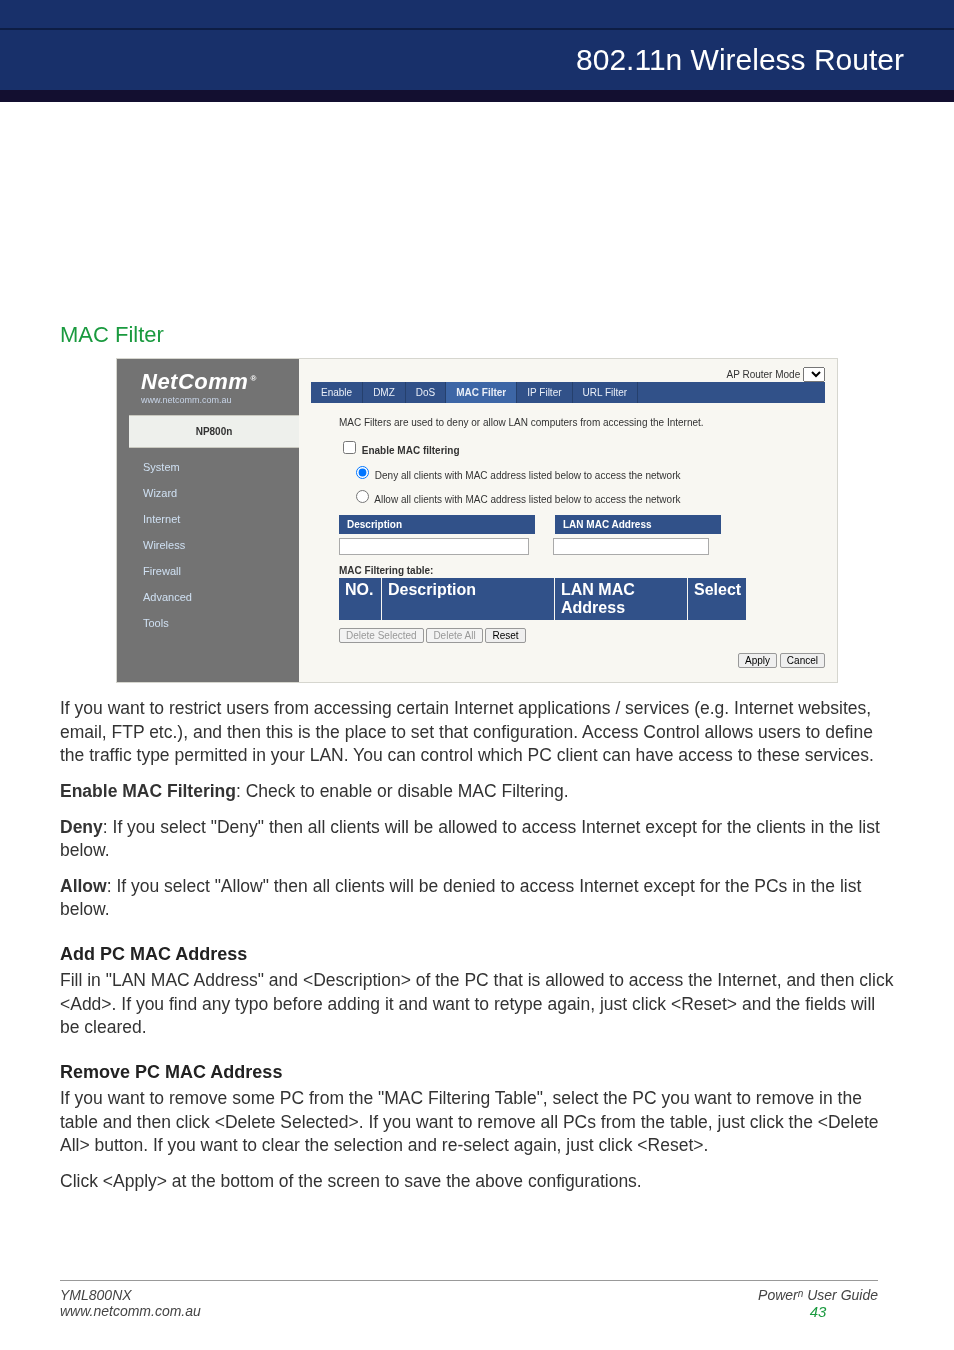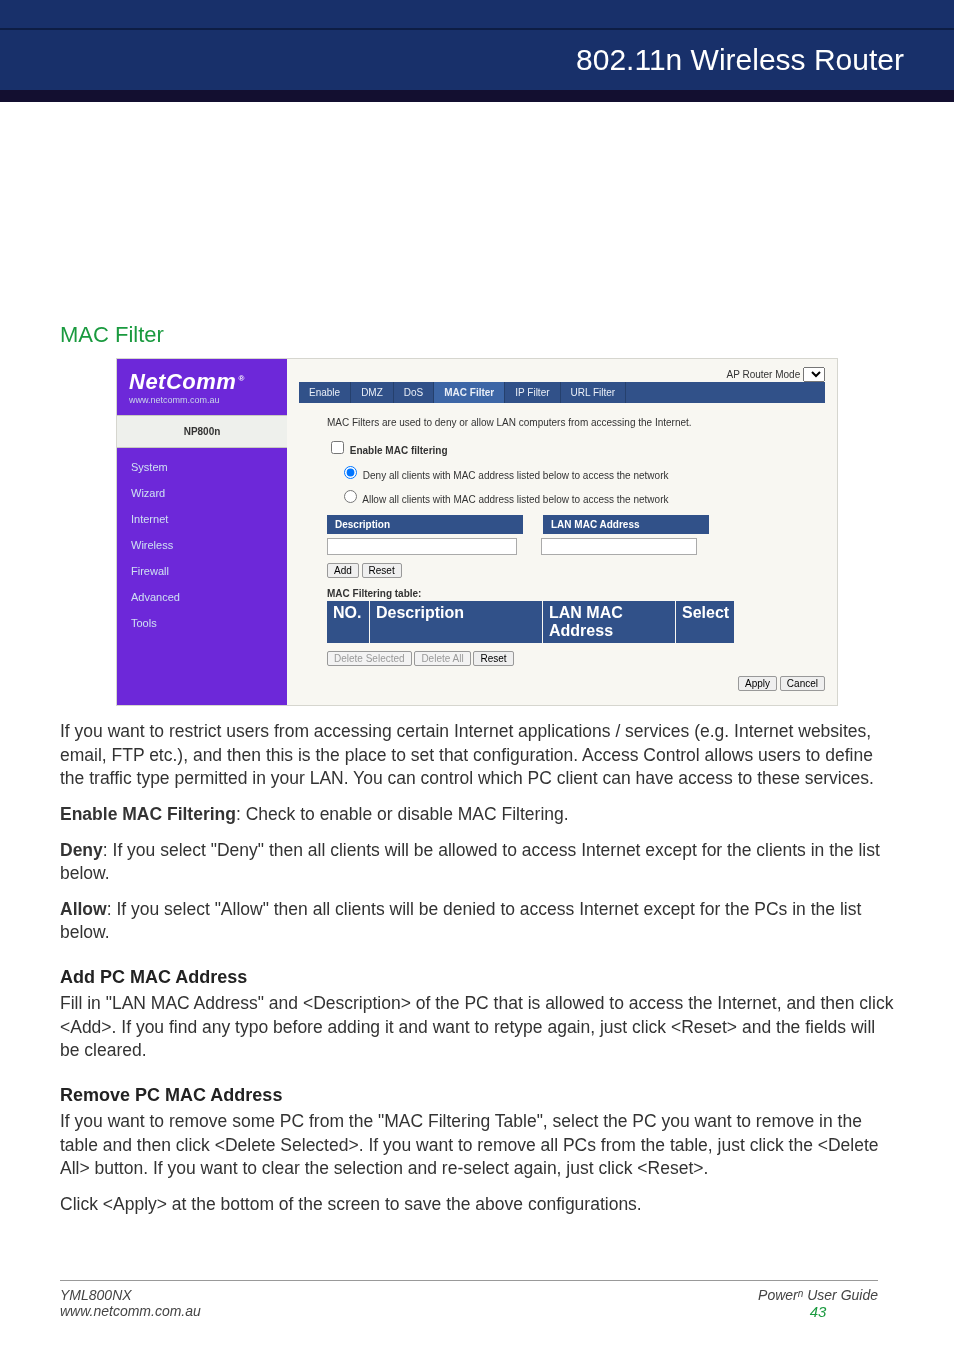--- a/index.html
+++ b/index.html
@@ -4,21 +4,21 @@
 <style>
   html,body{margin:0;padding:0;background:#fff;font-family:Arial,Helvetica,sans-serif;color:#222;}
   .page{width:954px;height:1350px;position:relative;background:#fff;overflow:hidden;}
   .top-band{height:28px;background:#18306a;}
   .title-band{height:60px;background:#18306a;border-top:2px solid #0d1d44;display:flex;align-items:center;justify-content:flex-end;padding-right:50px;}
   .title-band .t{color:#fff;font-size:30px;font-weight:300;}
   .mid-band{height:12px;background:#130f30;}
   .content{padding:40px 60px 0 60px;}
   .sec-title{color:#1a9a3f;font-size:22px;font-weight:400;margin-top:180px;margin-bottom:10px;}
   .shot{width:720px;margin:0 auto 14px auto;border:1px solid #d6d6cf;background:#f8f7f2;display:flex;font-family:Verdana,Arial,sans-serif;}
-  .shot-left{width:170px;background:#6d28d9;color:#e9eef7;font-size:11px;}
+  .shot-left{width:170px;background:#737373;color:#e9eef7;font-size:11px;padding-left:12px;}
   .logo{font-style:italic;font-weight:bold;font-size:22px;color:#fff;padding:10px 12px 0 12px;letter-spacing:.5px;position:relative;}
   .logo .reg{font-size:8px;font-style:normal;position:relative;top:-8px;left:2px;}
   .logo-sub{font-size:9px;padding:0 12px 10px 12px;color:#c8d5e8;}
   .model{background:#eef0ec;color:#333;font-weight:bold;text-align:center;padding:10px 0;font-size:10px;border-top:1px solid #c9c9c0;border-bottom:1px solid #c9c9c0;}
   .nav-side{padding:6px 0;}
   .nav-side div{padding:7px 14px;color:#cfe0f2;cursor:pointer;}
   .shot-right{flex:1;padding:8px 12px 14px 12px;background:#f8f7f2;font-size:10px;color:#333;}
   .mode{float:right;color:#333;}
   .mode select{font-size:10px;}
   .tabs{clear:both;display:flex;background:#315189;margin-top:8px;}
@@ -111,24 +111,20 @@
           <span>Allow all clients with MAC address listed below to access the network</span>
         </div>
         <div class="hdr-row">
           <div class="hdr-cell d">Description</div>
           <div class="hdr-cell m">LAN MAC Address</div>
         </div>
         <div class="inp-row">
           <input type="text" class="d" style="">
           <input type="text" class="m" style="">
         </div>
-        <div class="btn-row">
-          <button class="btn">Add</button>
-          <button class="btn">Reset</button>
-        </div>
         <div class="tbl-title">MAC Filtering table:</div>
         <div class="tbl-hdr">
           <div class="c no">NO.</div>
           <div class="c de">Description</div>
           <div class="c mac">LAN MAC Address</div>
           <div class="c sel">Select</div>
         </div>
         <div class="btn-row">
           <button class="btn" disabled="">Delete Selected</button>
           <button class="btn" disabled="">Delete All</button>

